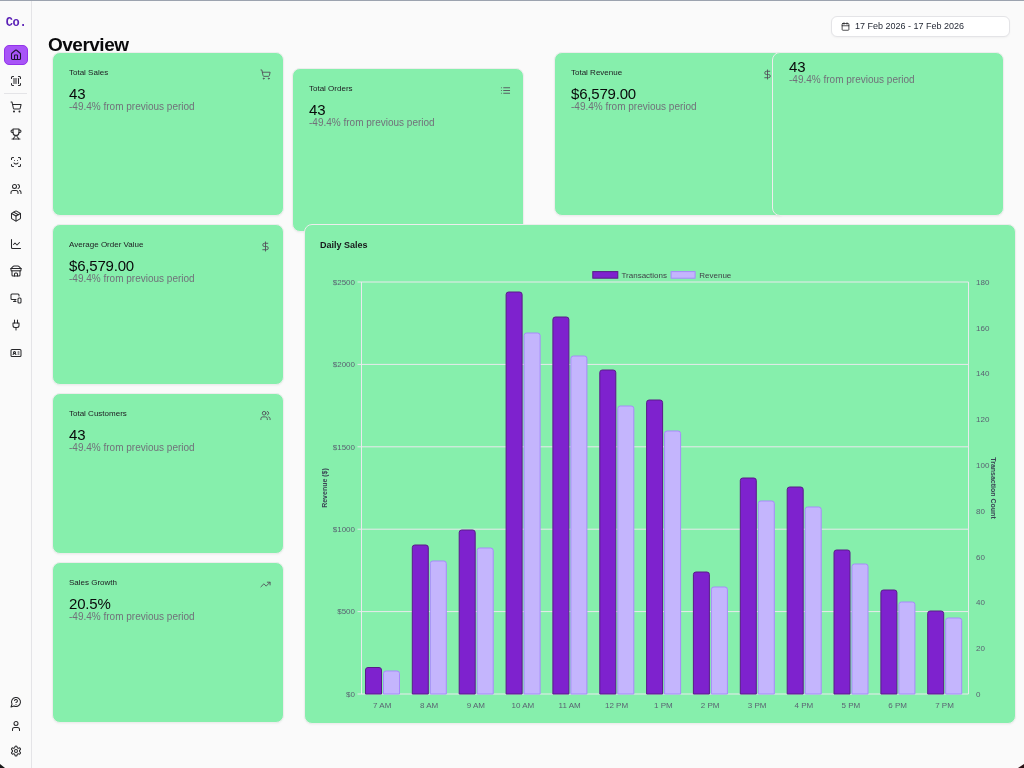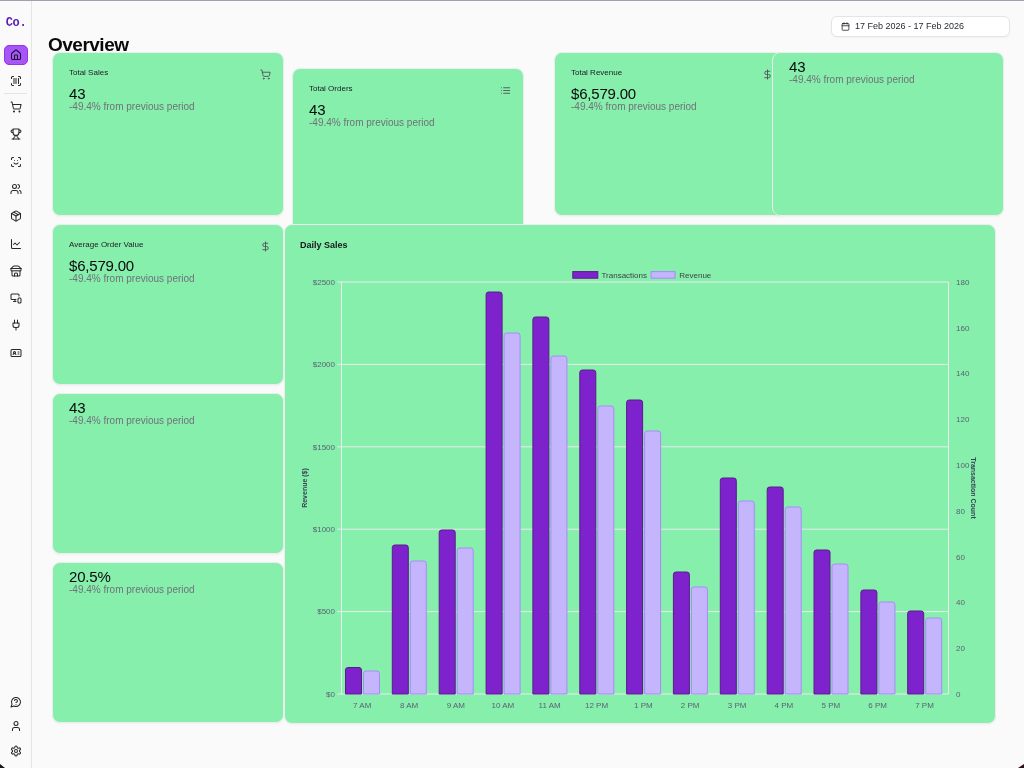--- a/index.html
+++ b/index.html
@@ -203,28 +203,44 @@
       <span class="clabel">Average Order Value</span>
       <svg width="11" height="11" viewBox="0 0 24 24" fill="none" stroke="#52525b" stroke-width="2.0" stroke-linecap="round" stroke-linejoin="round" style="margin-top:2px">
         <line x1="12" x2="12" y1="2" y2="22"></line>
         <path d="M17 5H9.5a3.5 3.5 0 0 0 0 7h5a3.5 3.5 0 0 1 0 7H6"></path>
       </svg>
     </div>
     <div class="cval">$6,579.00</div>
     <div class="csub">-49.4% from previous period</div>
   </div>
 <div class="card" style="left:52px;top:393px;width:232px;height:161px">
+    <div class="crow">
+      <span class="clabel">Total Customers</span>
+      <svg width="11" height="11" viewBox="0 0 24 24" fill="none" stroke="#52525b" stroke-width="2.0" stroke-linecap="round" stroke-linejoin="round" style="margin-top:2px">
+        <path d="M16 21v-2a4 4 0 0 0-4-4H6a4 4 0 0 0-4 4v2"></path>
+        <circle cx="9" cy="7" r="4"></circle>
+        <path d="M22 21v-2a4 4 0 0 0-3-3.87"></path>
+        <path d="M16 3.13a4 4 0 0 1 0 7.75"></path>
+      </svg>
+    </div>
     <div class="cval">43</div>
     <div class="csub">-49.4% from previous period</div>
   </div>
 <div class="card" style="left:52px;top:562px;width:232px;height:161px">
+    <div class="crow">
+      <span class="clabel">Sales Growth</span>
+      <svg width="11" height="11" viewBox="0 0 24 24" fill="none" stroke="#52525b" stroke-width="2.0" stroke-linecap="round" stroke-linejoin="round" style="margin-top:2px">
+        <polyline points="22 7 13.5 15.5 8.5 10.5 2 17"></polyline>
+        <polyline points="16 7 22 7 22 13"></polyline>
+      </svg>
+    </div>
     <div class="cval">20.5%</div>
     <div class="csub">-49.4% from previous period</div>
   </div>
-<div class="card" style="left:284px;top:224px;width:712px;height:500px">
+<div class="card" style="left:304px;top:224px;width:712px;height:500px">
     <svg class="chartsvg" width="712" height="500" viewBox="0 0 712 500" font-family="&quot;Liberation Sans&quot;,sans-serif">
       <text x="15" y="23" font-size="9" font-weight="bold" fill="#18181b">Daily Sales</text>
       <rect x="287.8" y="46.6" width="25" height="6.6" fill="#7e22ce" stroke="#581c87" stroke-width="1"></rect>
       <text x="316.5" y="53.4" font-size="8" fill="#3f3f46" font-weight="500">Transactions</text>
       <rect x="366.1" y="46.6" width="24" height="6.6" fill="#c4b5fd" stroke="#a78bfa" stroke-width="1"></rect>
       <text x="394.3" y="53.4" font-size="8" fill="#3f3f46" font-weight="500">Revenue</text>
       <line x1="52.5" y1="469.0" x2="663.5" y2="469.0" stroke="#e9e9ee" stroke-width="1"></line>
       <text x="50" y="471.8" font-size="8" fill="#5a6372" text-anchor="end">$0</text>
       <line x1="52.5" y1="386.6" x2="663.5" y2="386.6" stroke="#e9e9ee" stroke-width="1"></line>
       <text x="50" y="389.4" font-size="8" fill="#5a6372" text-anchor="end">$500</text>

